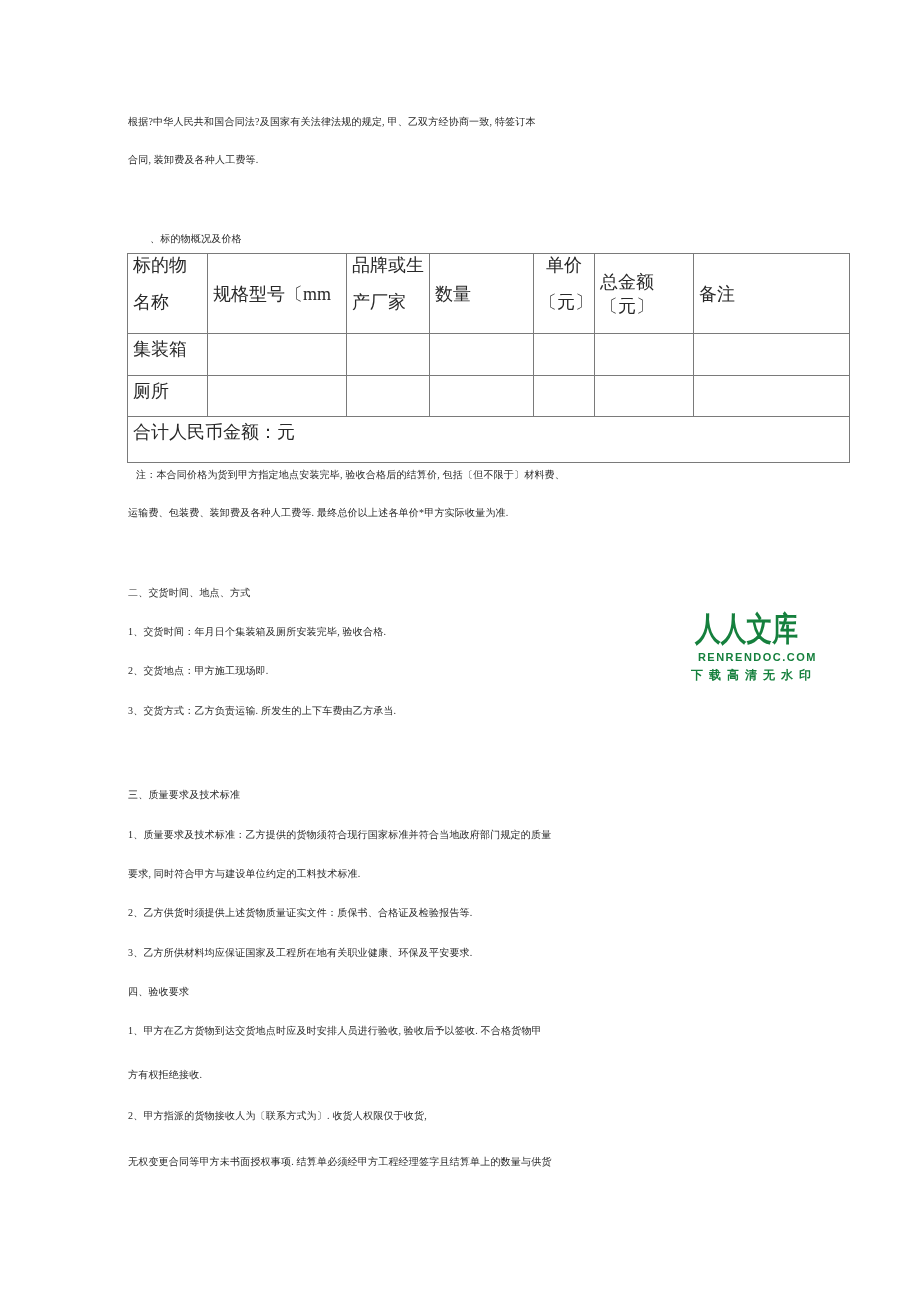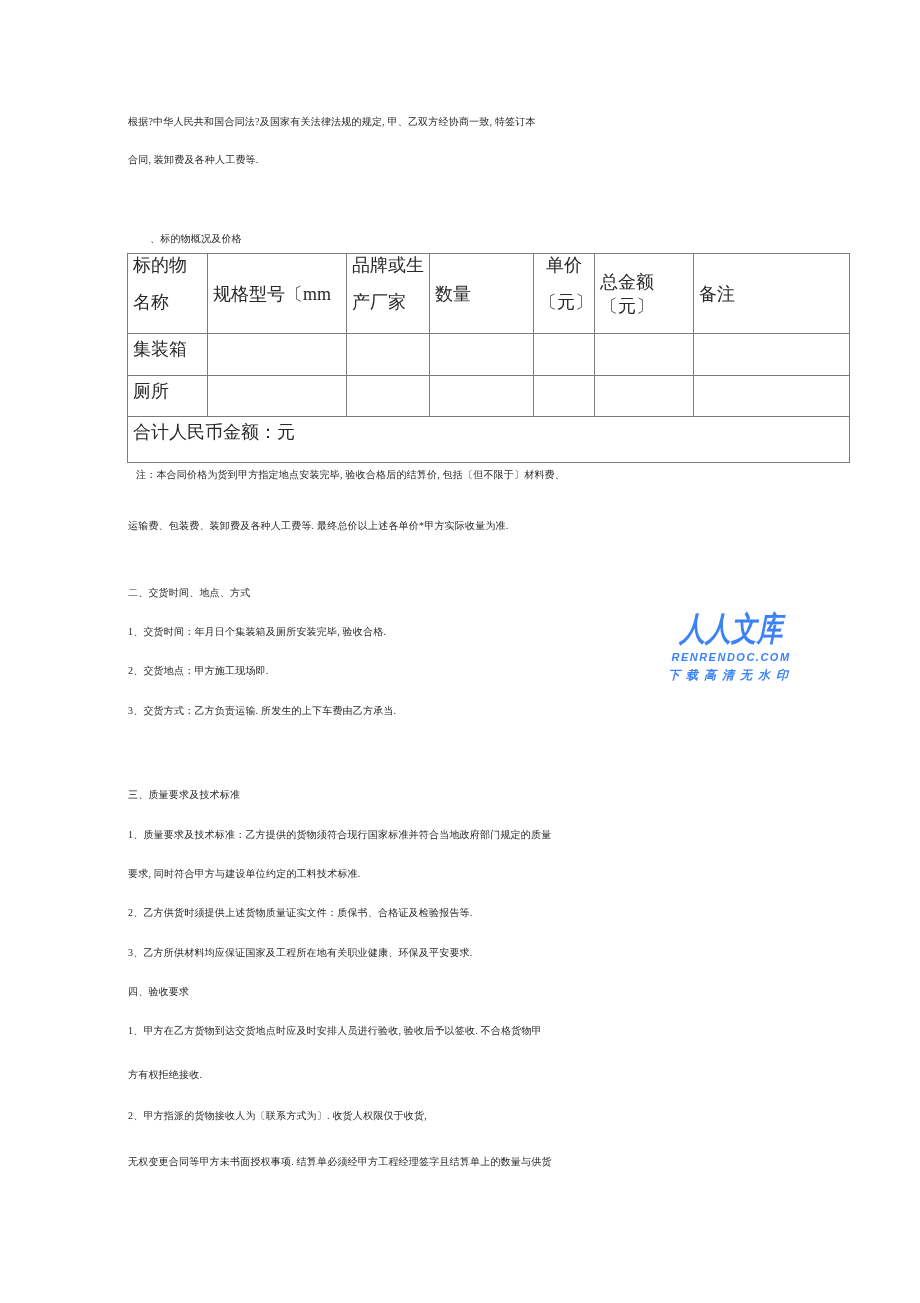--- a/index.html
+++ b/index.html
@@ -48,23 +48,22 @@
   .va-mid  { vertical-align: middle !important; }
   .ctr     { text-align: center; }
   .hdr-stack span { display: block; line-height: 16px; }
   .hdr-stack span:first-child { margin-bottom: 21px; }
   
   .watermark {
     position: absolute;
     top: 611px;
     left: 645px;
     width: 172px;
-    text-align: center;
-    color: #3b82f6;
-    font-style: italic;
+    text-align: right;
+    color: #15803d;
   }
   .wm-logo {
     font-size: 33px;
     font-weight: bold;
     line-height: 1.1;
     transform: scaleX(0.78);
     transform-origin: center;
     white-space: nowrap;
     font-family: "Liberation Serif", "DejaVu Serif", serif;
   }
@@ -142,21 +141,21 @@
         <td></td>
         <td></td>
       </tr>
       <tr class="r-total">
         <td colspan="7">合计人民币金额：元</td>
       </tr>
     </tbody>
   </table>
 
   <p class="line" style="top:466px; left:136px;">注：本合同价格为货到甲方指定地点安装完毕, 验收合格后的结算价, 包括〔但不限于〕材料费、</p>
-  <p class="line" style="top:517px; left:128px;">运输费、包装费、装卸费及各种人工费等. 最终总价以上述各单价*甲方实际收量为准.</p>
+  <p class="line" style="top:504px; left:128px;">运输费、包装费、装卸费及各种人工费等. 最终总价以上述各单价*甲方实际收量为准.</p>
 
   <p class="line" style="top:584px; left:128px;">二、交货时间、地点、方式</p>
   <p class="line" style="top:623px; left:128px;">1、交货时间：年月日个集装箱及厕所安装完毕, 验收合格.</p>
   <p class="line" style="top:662px; left:128px;">2、交货地点：甲方施工现场即.</p>
   <p class="line" style="top:702px; left:128px;">3、交货方式：乙方负责运输. 所发生的上下车费由乙方承当.</p>
 
   <p class="line" style="top:786px; left:128px;">三、质量要求及技术标准</p>
   <p class="line" style="top:826px; left:128px;">1、质量要求及技术标准：乙方提供的货物须符合现行国家标准并符合当地政府部门规定的质量</p>
   <p class="line" style="top:865px; left:128px;">要求, 同时符合甲方与建设单位约定的工料技术标准.</p>
   <p class="line" style="top:904px; left:128px;">2、乙方供货时须提供上述货物质量证实文件：质保书、合格证及检验报告等.</p>

